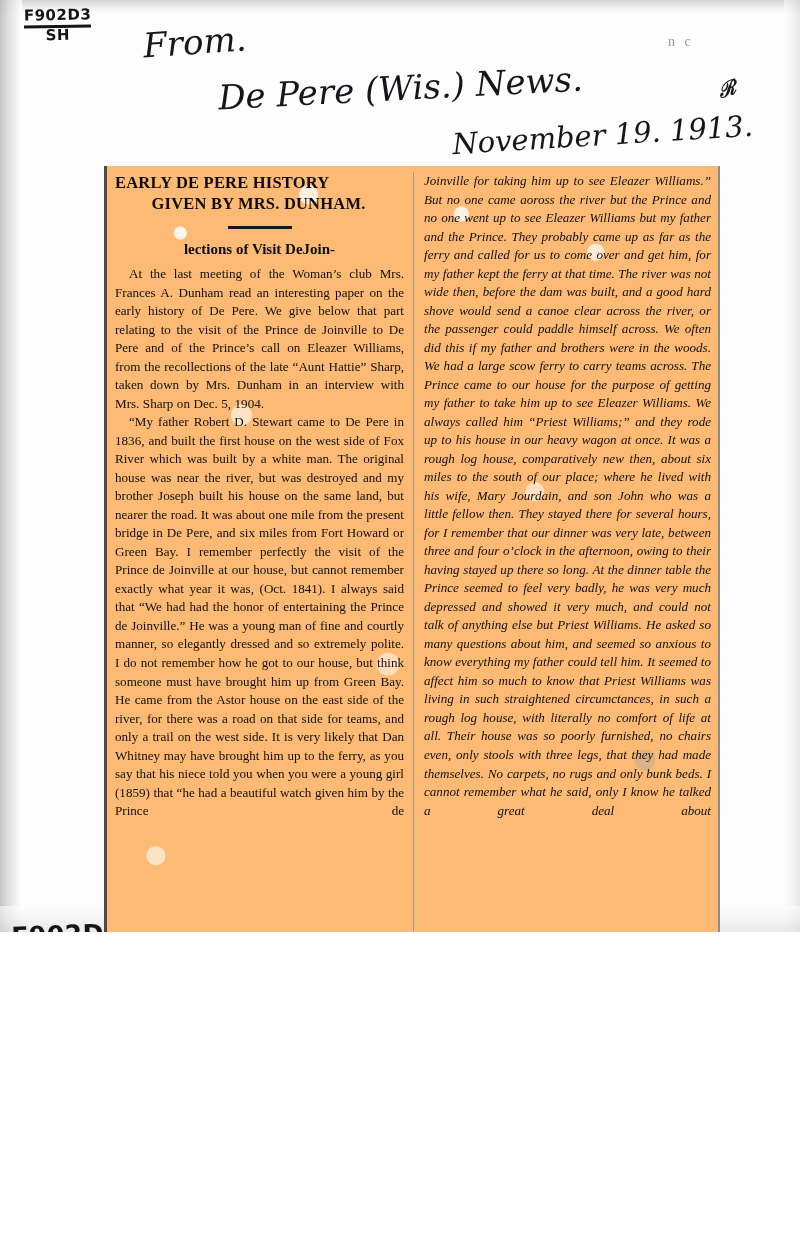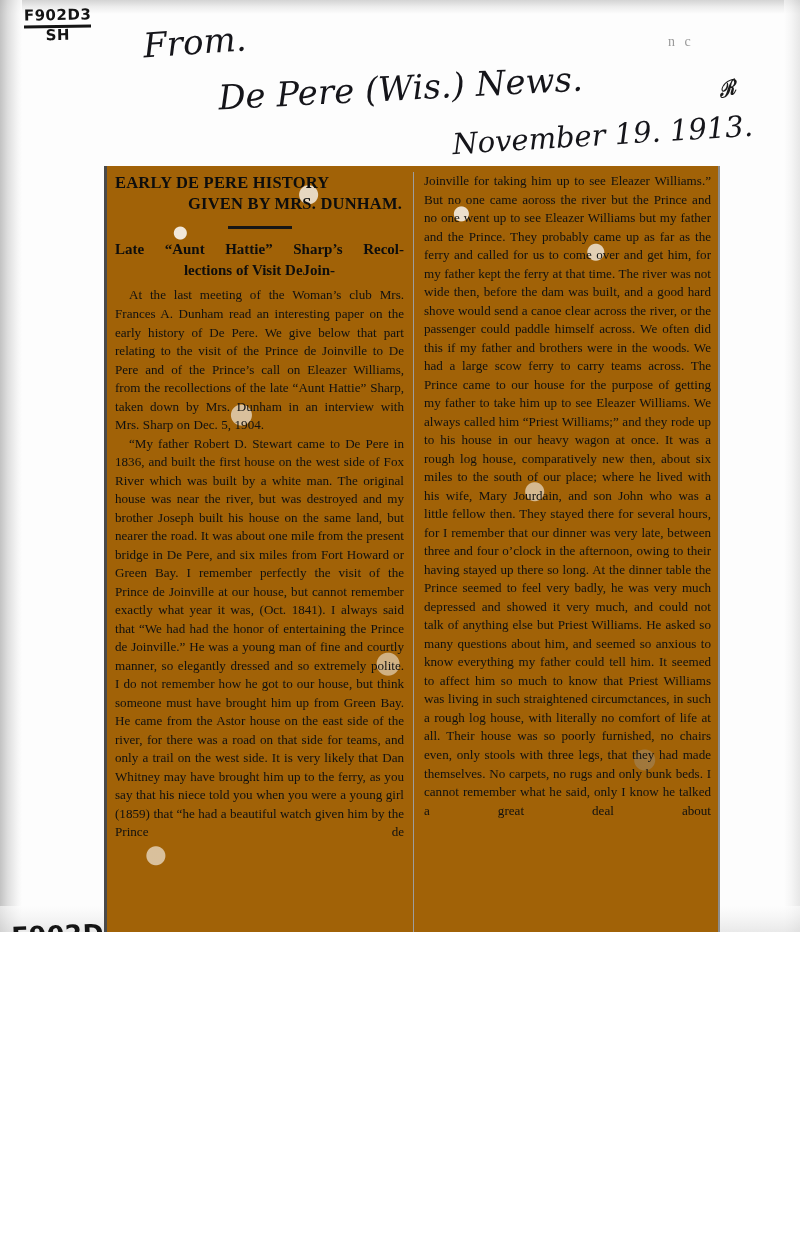--- a/index.html
+++ b/index.html
@@ -118,21 +118,21 @@
     transform: rotate(-18deg);
   }
 
   
   #clipping {
     position: absolute;
     left: 104px;
     top: 166px;
     width: 616px;
     height: 958px;
-    background: #a16207;
+    background: #fdba74;
     box-sizing: border-box;
     border-left: 3px solid #4a4a4a;
     border-right: 2px solid #8c8c8c;
   }
   #clipping::before {
     
     content: "";
     position: absolute;
     inset: 0;
     background:
@@ -169,21 +169,21 @@
     margin-bottom: 4px;
   }
   .headline-line {
     font-family: "Liberation Serif", serif;
     font-weight: bold;
     font-size: 16.5px;
     line-height: 1.30;
     color: #0d0d0d;
     letter-spacing: .2px;
   }
-  #headline-line-2 { text-align: right; padding-right: 2px; }
+  #headline-line-2 { text-align: center; padding-right: 2px; }
 
   #headline-rule {
     width: 64px;
     height: 3px;
     background: #161616;
     margin: 11px auto 10px auto;
   }
 
   #subhead {
     font-family: "Liberation Serif", serif;
@@ -206,21 +206,21 @@
     margin: 0;
     font-family: "Liberation Serif", serif;
     font-size: 13.1px;
     line-height: 1.415;
     color: #101010;
     text-align: justify;
     text-align-last: left;
     text-indent: 14px;
     word-spacing: .2px;
   }
-  .body-col p.cont { text-indent: 0; }
+  .body-col p.cont { text-indent: 0; font-style: italic; }
   .body-col p.flush-last { text-align-last: justify; }
 </style>
 </head>
 <body>
 
 <div id="page">
 
   <div id="scan-edge-top"></div>
   <div id="scan-edge-left"></div>
   <div id="scan-edge-right"></div>
@@ -249,21 +249,20 @@
       <div class="column" id="column-left">
 
         <div id="headline-block">
           <div class="headline-line" id="headline-line-1">EARLY DE PERE HISTORY</div>
           <div class="headline-line" id="headline-line-2">GIVEN BY MRS. DUNHAM.</div>
         </div>
 
         <div id="headline-rule"></div>
 
         <div id="subhead">
-          <span class="sh-justified">Late “Aunt Hattie” Sharp’s Recol-</span>
           <span class="sh-line">lections of Visit DeJoin-</span>
         </div>
 
         <div class="body-col">
           <p>At the last meeting of the Woman’s club Mrs. Frances A. Dunham read an interesting paper on the early history of De Pere. We give below that part relating to the visit of the Prince de Joinville to De Pere and of the Prince’s call on Eleazer Williams, from the recollections of the late “Aunt Hattie” Sharp, taken down by Mrs. Dunham in an interview with Mrs. Sharp on Dec. 5, 1904.</p>
           <p class="flush-last">“My father Robert D. Stewart came to De Pere in 1836, and built the first house on the west side of Fox River which was built by a white man. The original house was near the river, but was destroyed and my brother Joseph built his house on the same land, but nearer the road. It was about one mile from the present bridge in De Pere, and six miles from Fort Howard or Green Bay. I remember perfectly the visit of the Prince de Joinville at our house, but cannot remember exactly what year it was, (Oct. 1841). I always said that “We had had the honor of entertaining the Prince de Joinville.” He was a young man of fine and courtly manner, so elegantly dressed and so extremely polite. I do not remember how he got to our house, but think someone must have brought him up from Green Bay. He came from the Astor house on the east side of the river, for there was a road on that side for teams, and only a trail on the west side. It is very likely that Dan Whitney may have brought him up to the ferry, as you say that his niece told you when you were a young girl (1859) that “he had a beautiful watch given him by the Prince de</p>
         </div>
 
       </div>
 

